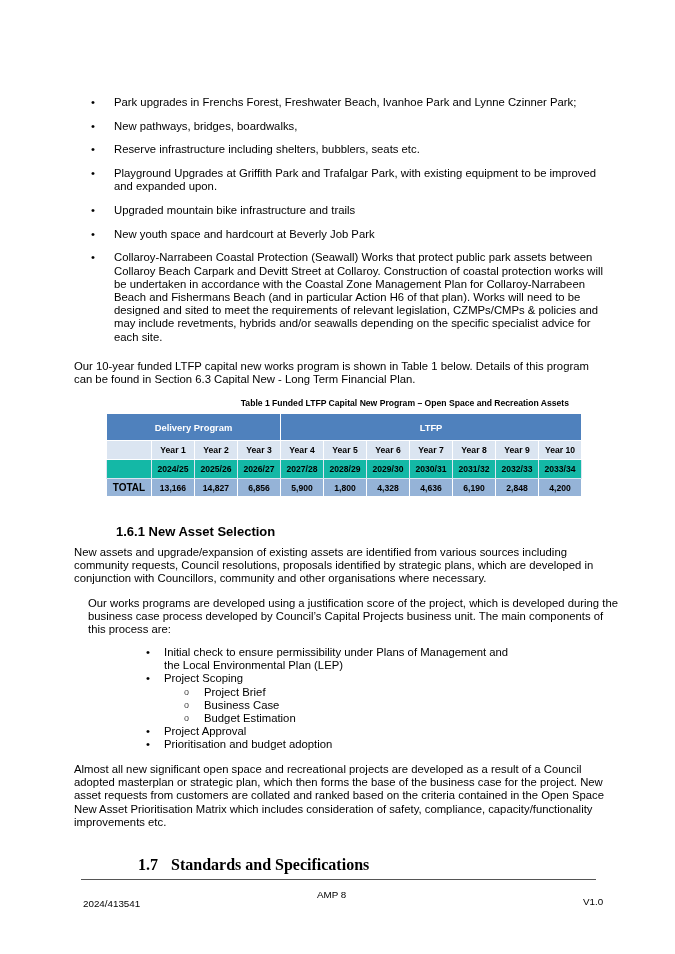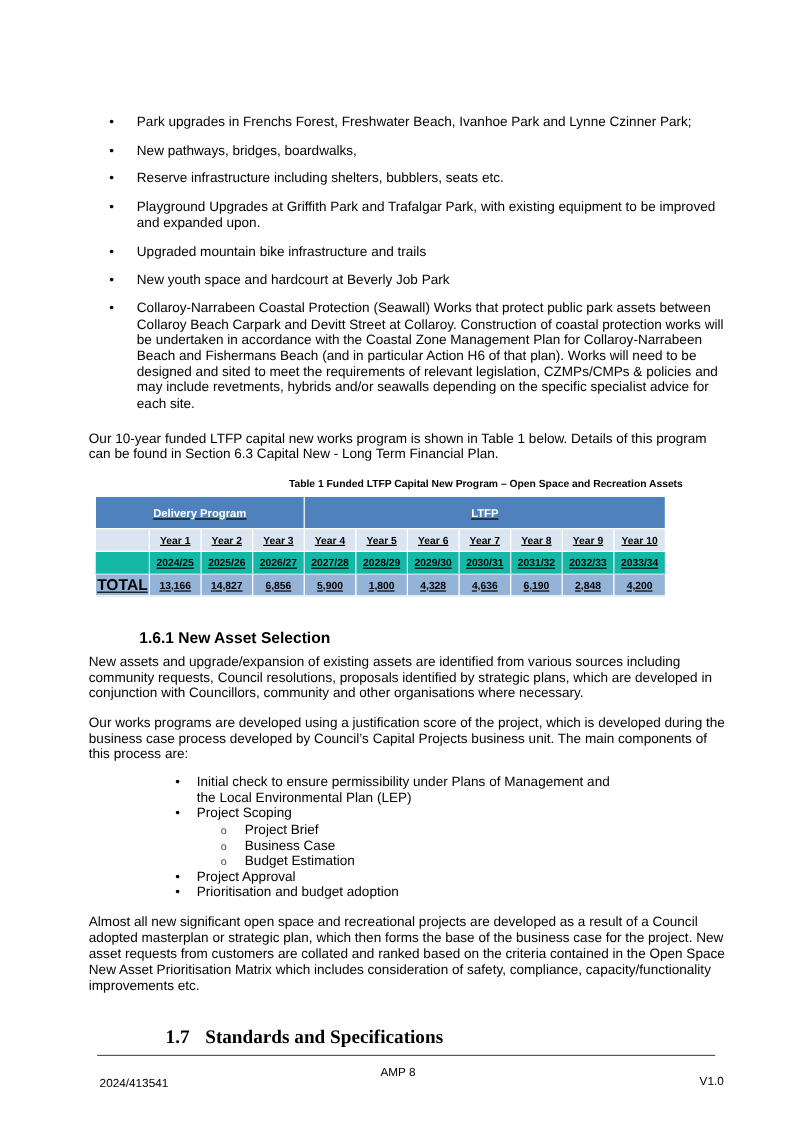--- a/index.html
+++ b/index.html
@@ -3,27 +3,27 @@
 <meta charset="utf-8">
 <style>
   html, body { margin: 0; padding: 0; background: #ffffff; }
   body { width: 675px; height: 954px; position: relative; overflow: hidden;
          font-family: "Liberation Sans", sans-serif; color: #000; font-size: 11.3px; }
   .bullets { position: absolute; left: 74px; top: 96px; width: 530px; margin: 0; padding: 0; list-style: none; }
   .bullets li { position: relative; padding-left: 40px; line-height: 13.2px; margin-bottom: 10.5px; }
   .bullets li .dot { position: absolute; left: 17px; top: 0; }
   .para { position: absolute; left: 74px; width: 530px; line-height: 13.2px; margin: 0; }
   .caption { position: absolute; left: 93px; width: 476px; top: 398px; text-align: right; font-weight: bold; font-size: 8.6px; }
-  table.t1 { position: absolute; left: 79px; top: 413px; width: 476px; border-collapse: collapse; font-size: 8.6px; font-weight: bold; text-align: center; text-decoration: underline; }
+  table.t1 { position: absolute; left: 106px; top: 413px; width: 476px; border-collapse: collapse; font-size: 8.6px; font-weight: bold; text-align: center; }
   table.t1 td { border: 1px solid #ffffff; padding: 0; }
   tr.h-main td { background: #4f81bd; color: #ffffff; height: 26px; font-size: 9.4px; }
   tr.h-year td { background: #dbe5f1; height: 18px; }
   tr.h-fy td { background: #14b8a6; height: 18px; border: 1px solid #dbe5f1; }
   tr.h-total td { background: #95b3d7; height: 17px; }
-  tr.h-total td.lbl { font-size: 13px; }
+  tr.h-total td.lbl { font-size: 10px; }
   h3.sub { position: absolute; left: 116px; top: 524px; margin: 0; font-size: 13px; font-weight: bold; }
   h2.sec { position: absolute; left: 122px; top: 840px; margin: 16px; font-size: 16px; font-weight: bold; font-family: Liberation Serif, serif; }
   h2.sec .num { display: inline-block; width: 33px; }
   .steps { position: absolute; left: 140px; top: 646px; margin: 0; padding: 0; list-style: none; width: 380px; }
   .steps li { position: relative; padding-left: 24px; line-height: 13.2px; }
   .steps li .dot { position: absolute; left: 6px; }
   .steps li.sub { padding-left: 64px; }
   .steps li.sub .dot { left: 44px; font-size: 9px; color: #444; }
   .footer-rule { position: absolute; left: 81px; top: 879px; width: 515px; height: 1px; background: #555; }
   .footer { position: absolute; font-size: 9.8px; }
@@ -89,21 +89,21 @@
     <td>6,190</td>
     <td>2,848</td>
     <td>4,200</td>
   </tr>
 </tbody>
   </table>
 
 <h3 class="sub">1.6.1 New Asset Selection</h3>
 
 <p class="para" style="top:546px;">New assets and upgrade/expansion of existing assets are identified from various sources including community requests, Council resolutions, proposals identified by strategic plans, which are developed in conjunction with Councillors, community and other organisations where necessary.</p>
-<p class="para" style="top:597px;">Our works programs are developed using a justification score of the project, which is developed during the business case process developed by Council’s Capital Projects business unit. The main components of this process are:</p>
+<p class="para" style="top:597px;margin-left:14px;">Our works programs are developed using a justification score of the project, which is developed during the business case process developed by Council’s Capital Projects business unit. The main components of this process are:</p>
 
 <ul class="steps">
   <li><span class="dot">•</span><span>Initial check to ensure permissibility under Plans of Management and the Local Environmental Plan (LEP)</span></li>
   <li><span class="dot">•</span><span>Project Scoping</span></li>
   <li class="sub"><span class="dot">o</span><span>Project Brief</span></li>
   <li class="sub"><span class="dot">o</span><span>Business Case</span></li>
   <li class="sub"><span class="dot">o</span><span>Budget Estimation</span></li>
   <li><span class="dot">•</span><span>Project Approval</span></li>
   <li><span class="dot">•</span><span>Prioritisation and budget adoption</span></li>
 </ul>

